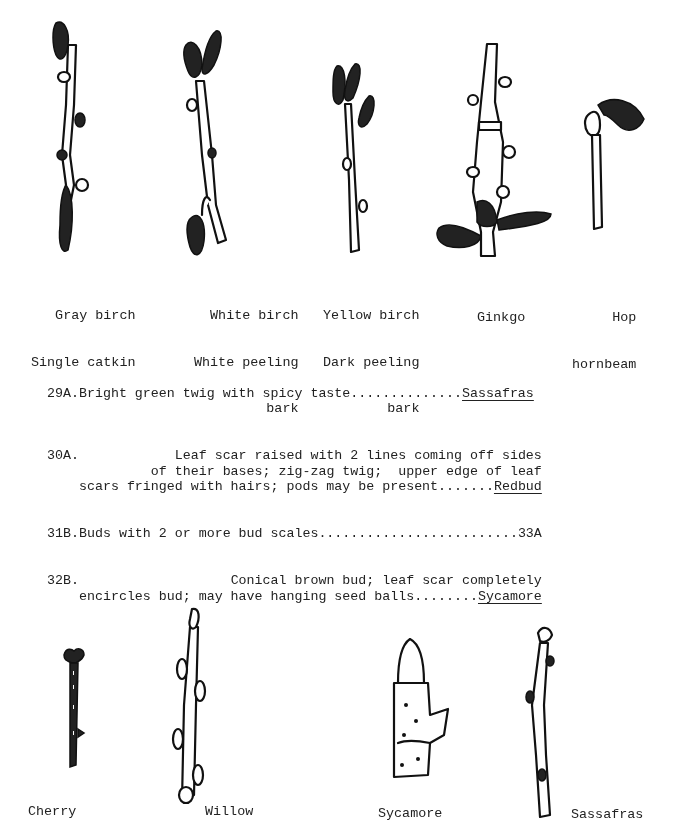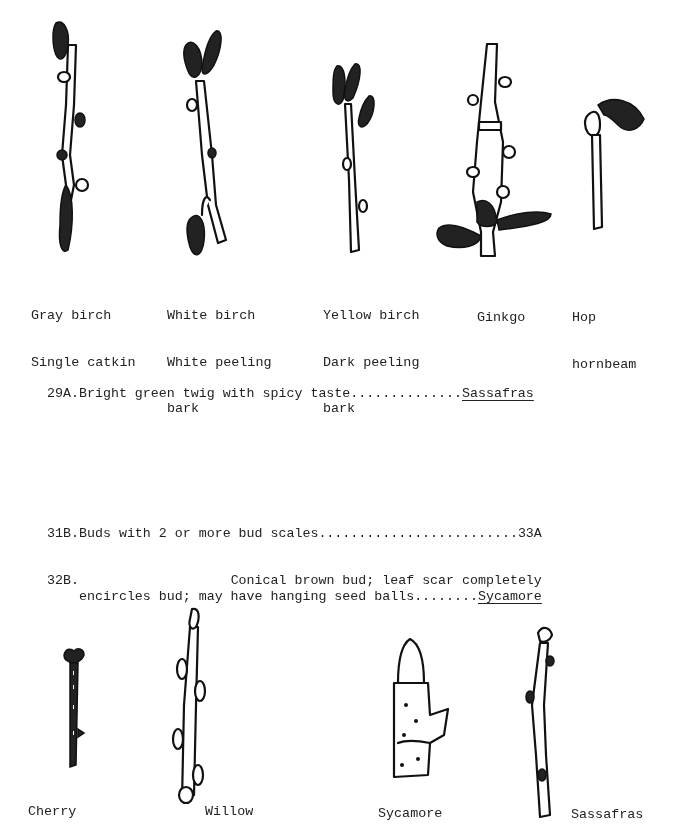--- a/index.html
+++ b/index.html
@@ -1,18 +1,18 @@
 <!DOCTYPE html>
 <html><head>
 <meta charset="utf-8">
 <style>
   html, body { margin:0; padding:0; background:#ffffff; }
   body { width:693px; height:833px; position:relative; overflow:hidden;
          font-family:"Liberation Mono","DejaVu Sans Mono",monospace; color:#1a1a1a; }
-  .abs { position:absolute; }
+  .abs { position:absolute;text-align:right; }
   .label { font-size:13.4px; line-height:15.5px; white-space:pre; color:#222; }
   .key { position:absolute; left:31px; font-size:13.3px; line-height:15.6px; white-space:pre; color:#222;text-align:right; }
   .key .row { display:flex; }
   .key .num { width:48px; display:inline-block; }
   .key .txt { display:inline-block; }
   .ans { text-decoration:underline; text-decoration-thickness:1px; text-underline-offset:3px; }
   svg { position:absolute; overflow:visible; }
   svg .ink { stroke:#111; stroke-width:2.2; fill:#fff; stroke-linecap:round; stroke-linejoin:round; }
   svg .dark { fill:#222; stroke:#111; stroke-width:1.5; }
   svg .dots { fill:#fff; }
@@ -65,21 +65,21 @@
 <svg style="left:578px;top:95px" width="70" height="140" viewBox="0 0 70 140">
   <path class="dark" d="M20 10 C34 0 56 4 66 24 C62 34 50 40 40 30 C36 26 30 20 26 20 Z"></path>
   <path class="ink" d="M10 20 C16 14 22 16 22 30 C22 40 16 44 10 38 C6 32 6 24 10 20 Z"></path>
   <path class="ink" d="M14 40 L22 40 L24 132 L16 134 Z"></path>
 </svg>
 
 <div class="abs label" style="left:31px;top:277px">
   <div>Gray birch</div>
   <div>Single catkin</div>
 </div>
-<div class="abs label" style="left:167px;top:277px">
+<div class="abs label" style="left:194px;top:277px">
   <div>White birch</div>
   <div>White peeling</div>
   <div>bark</div>
 </div>
 <div class="abs label" style="left:323px;top:277px">
   <div>Yellow birch</div>
   <div>Dark peeling</div>
   <div>bark</div>
 </div>
 <div class="abs label" style="left:477px;top:279px">
@@ -88,20 +88,23 @@
 <div class="abs label" style="left:572px;top:279px">
   <div>Hop</div>
   <div>hornbeam</div>
 </div>
 
 <div class="key" style="top:355px">
   <div class="row"><span class="num">29A.</span><span class="txt"><span>Bright green twig with spicy taste..............</span><span class="ans">Sassafras</span></span></div>
 </div>
 
 <div class="key" style="top:417px">
+  <div class="row"><span class="num">30A.</span><span class="txt"><span>Leaf scar raised with 2 lines coming off sides</span>
+<span>of their bases; zig-zag twig;  upper edge of leaf</span>
+<span>scars fringed with hairs; pods may be present.......</span><span class="ans">Redbud</span></span></div>
 </div>
 
 <div class="key" style="top:495px">
   <div class="row"><span class="num">31B.</span><span class="txt"><span>Buds with 2 or more bud scales.........................</span><span>33A</span></span></div>
 </div>
 
 <div class="key" style="top:542px">
   <div class="row"><span class="num">32B.</span><span class="txt"><span>Conical brown bud; leaf scar completely</span>
 <span>encircles bud; may have hanging seed balls........</span><span class="ans">Sycamore</span></span></div>
 </div>

